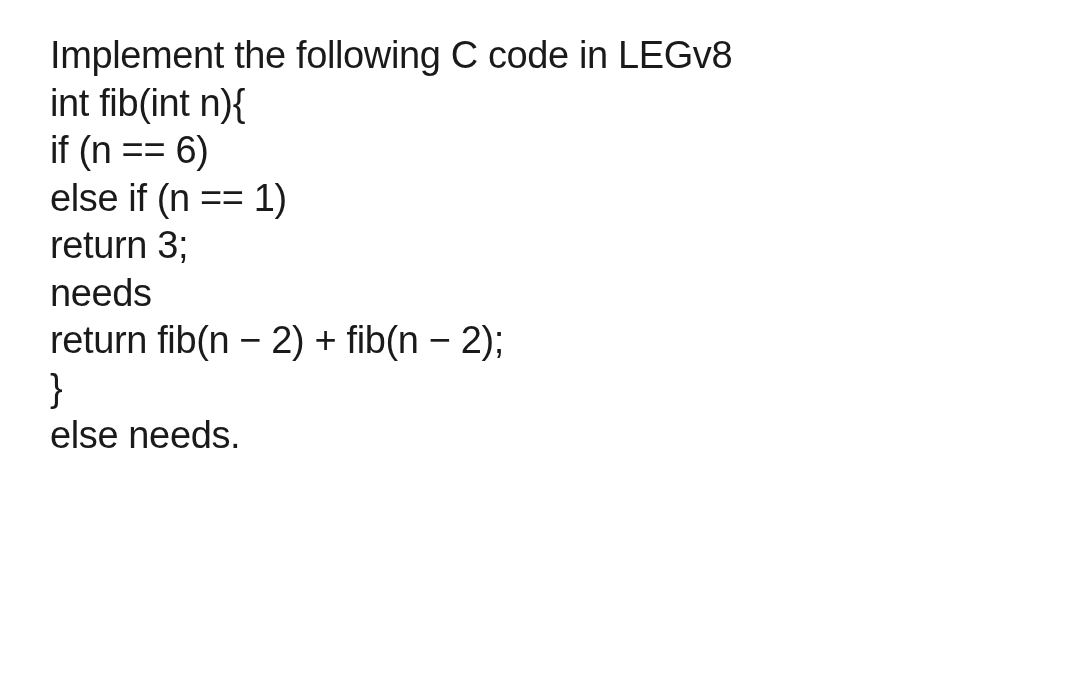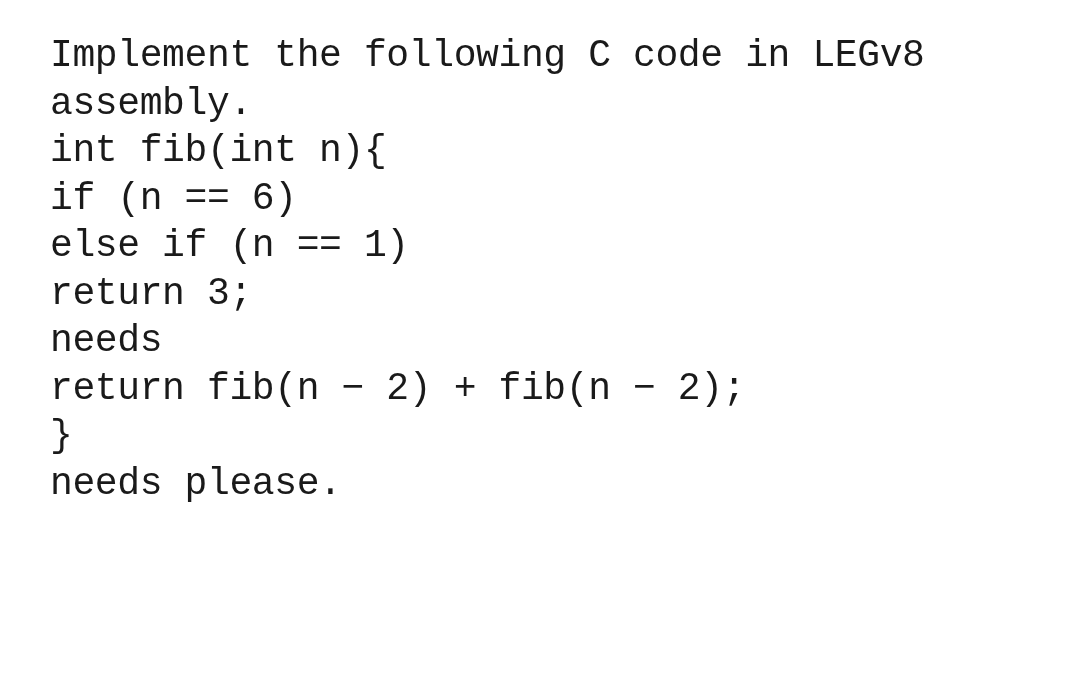--- a/index.html
+++ b/index.html
@@ -1,19 +1,18 @@
 <!DOCTYPE html>
 <html><head>
   <meta charset="utf-8">
   <style>
     * {
       margin: 0;
       padding: 0;
       box-sizing: border-box;
-      font-family: Liberation Mono, monospace;
     }
     body {
       width: 1080px;
       height: 674px;
       background-color: #ffffff;
       font-family: "Helvetica Neue", Helvetica, Arial, sans-serif;
       padding: 32px 50px;
       font-size: 38px;
       line-height: 1.25;
       color: #1a1a1a;
@@ -25,22 +24,21 @@
     }
     .line {
       display: block;
     }
   </style>
 </head>
 <body>
 
 <div class="content-block">
   <span class="line">Implement the following C code in LEGv8</span>
-  <span class="line">assembly.</span>
   <span class="line">int fib(int n){</span>
   <span class="line">if (n == 6)</span>
   <span class="line">else if (n == 1)</span>
   <span class="line">return 3;</span>
   <span class="line">needs</span>
   <span class="line">return fib(n − 2) + fib(n − 2);</span>
   <span class="line">}</span>
-  <span class="line">needs please.</span>
+  <span class="line">else needs.</span>
 </div>
 
 </body></html>

